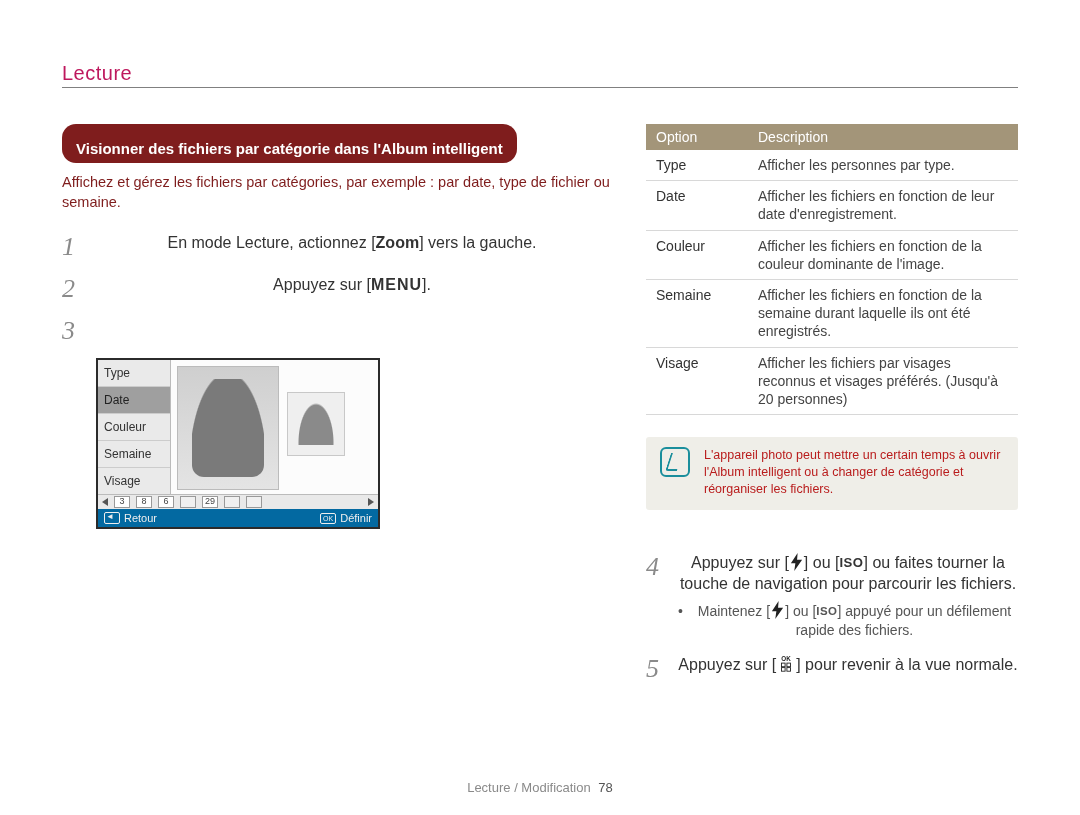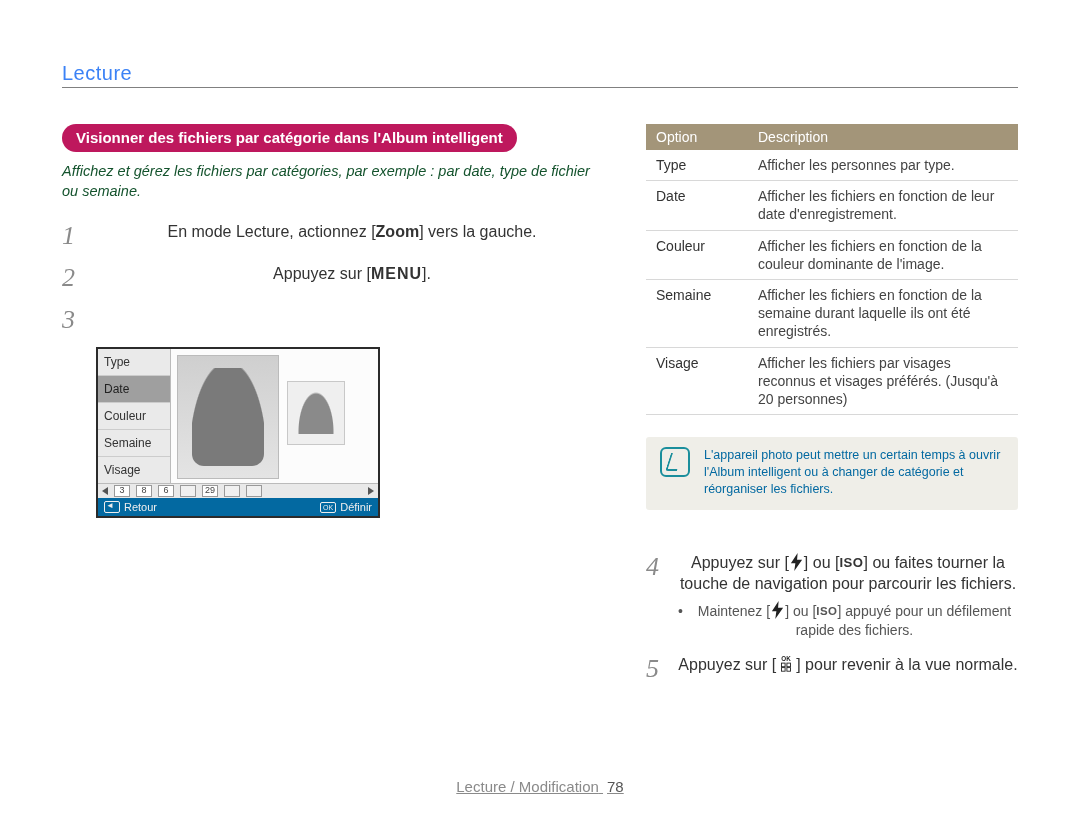--- a/index.html
+++ b/index.html
@@ -14,52 +14,51 @@
   }
   .page {
     position: relative;
     width: 1080px;
     height: 815px;
     box-sizing: border-box;
     padding: 62px 62px 0 62px;
   }
   .section-title {
     font-size: 20px;
-    color: #3b82f6;
+    color: #be185d;
     font-weight: 300;
     letter-spacing: 0.5px;
   }
   .title-rule {
     margin-top: 2px;
     border: none;
     border-top: 1px solid #808080;
   }
   .cols {
     display: flex;
     gap: 36px;
     margin-top: 36px;
   }
   .col-left { width: 548px; }
   .col-right { flex: 1; }
 
   .pill {
     display: inline-block;
-    background: #be185d;
+    background: #7f1d1d;
     color: #fff;
     border-radius: 14px;
-    padding: 5px 14px 6px 14px;
+    padding: 16px 14px 6px 14px;
     font-size: 15px;
     font-weight: 600;
   }
   .intro {
     margin-top: 10px;
     line-height: 1.35;
-    color: #14532d;
+    color: #7f1d1d;
     font-size: 14.5px;
-    font-style: italic;
   }
   ol.steps {
     list-style: none;
     padding: 0;
     margin: 20px 0 0 0;
   }
   ol.steps > li {
     display: flex;
     gap: 14px;
     align-items: flex-start;
@@ -274,32 +273,31 @@
     position: absolute;
     left: 6px; top: 4px;
     width: 10px; height: 16px;
     border-left: 2px solid #1a8e9c;
     border-bottom: 2px solid #1a8e9c;
     transform: skewX(-18deg);
     border-radius: 0 0 0 3px;
   }
   .note-text {
     font-size: 12.5px;
-    color: #0369a1;
+    color: #b91c1c;
     line-height: 1.35;
   }
 
   .footer {
     position: absolute;
     bottom: 20px;
     left: 0; right: 0;
     text-align: center;
-    font-size: 15px;
+    font-size: 13px;
     color: #8a8a8a;
-    text-decoration: underline;
   }
   .footer .pn { color: #555; margin-left: 4px; }
 </style>
 </head>
 <body>
 
 <div class="page">
 
   <div class="section-title">Lecture</div>
   <hr class="title-rule">

